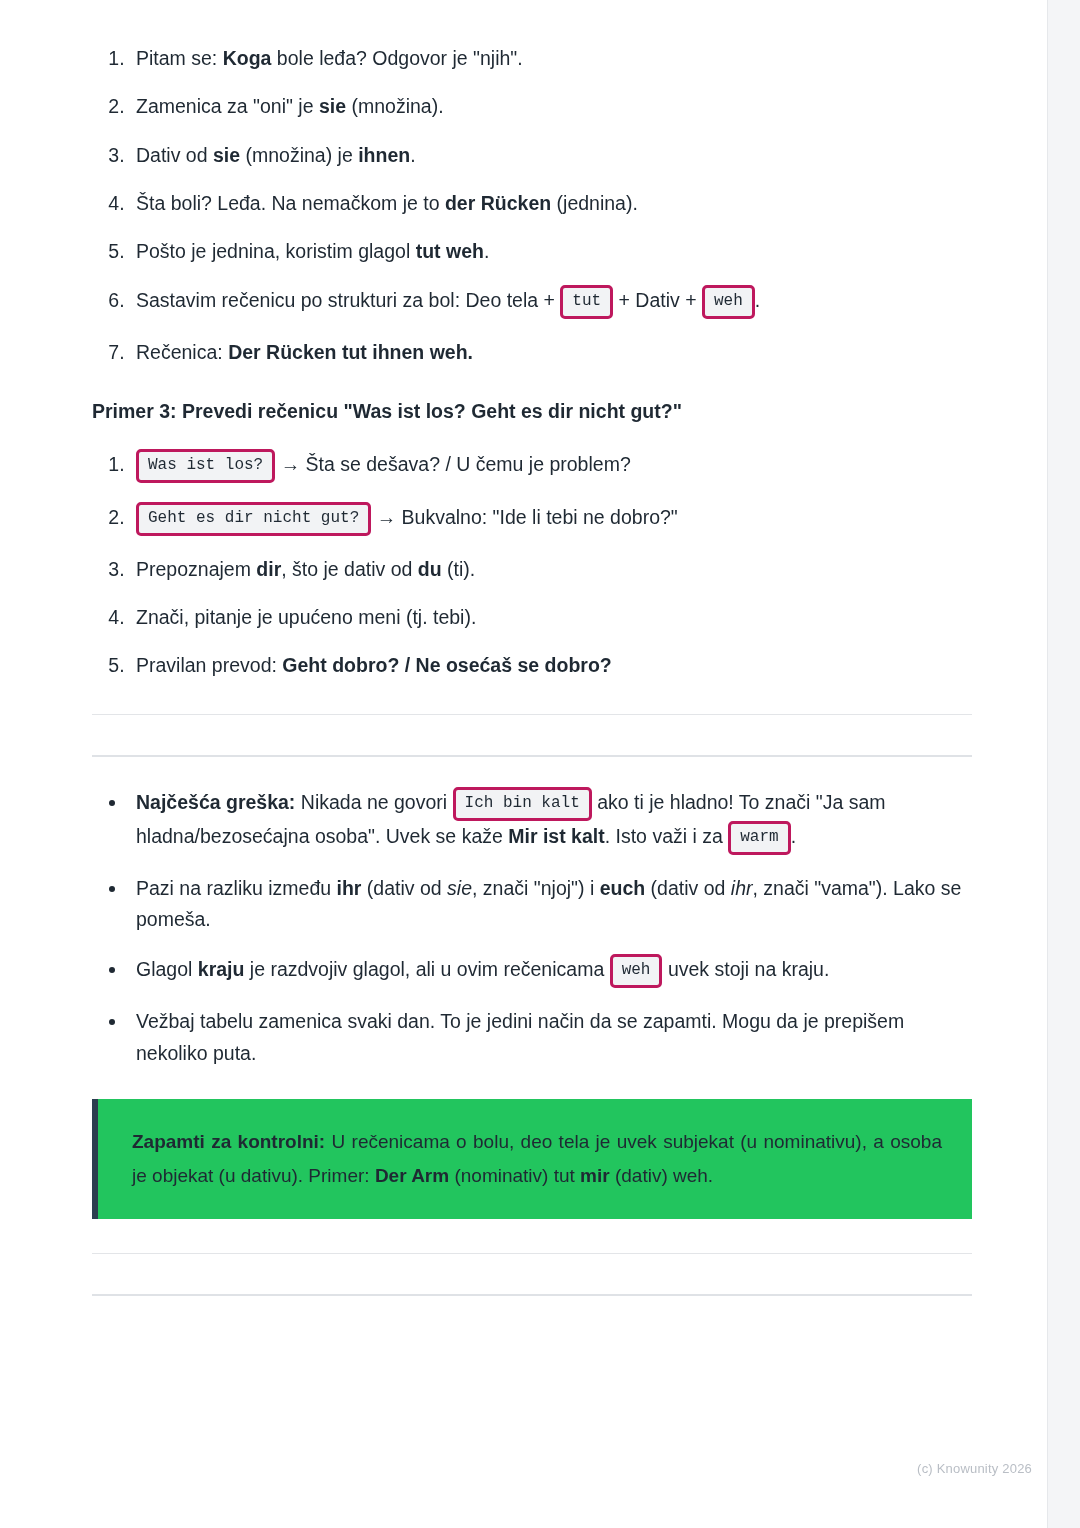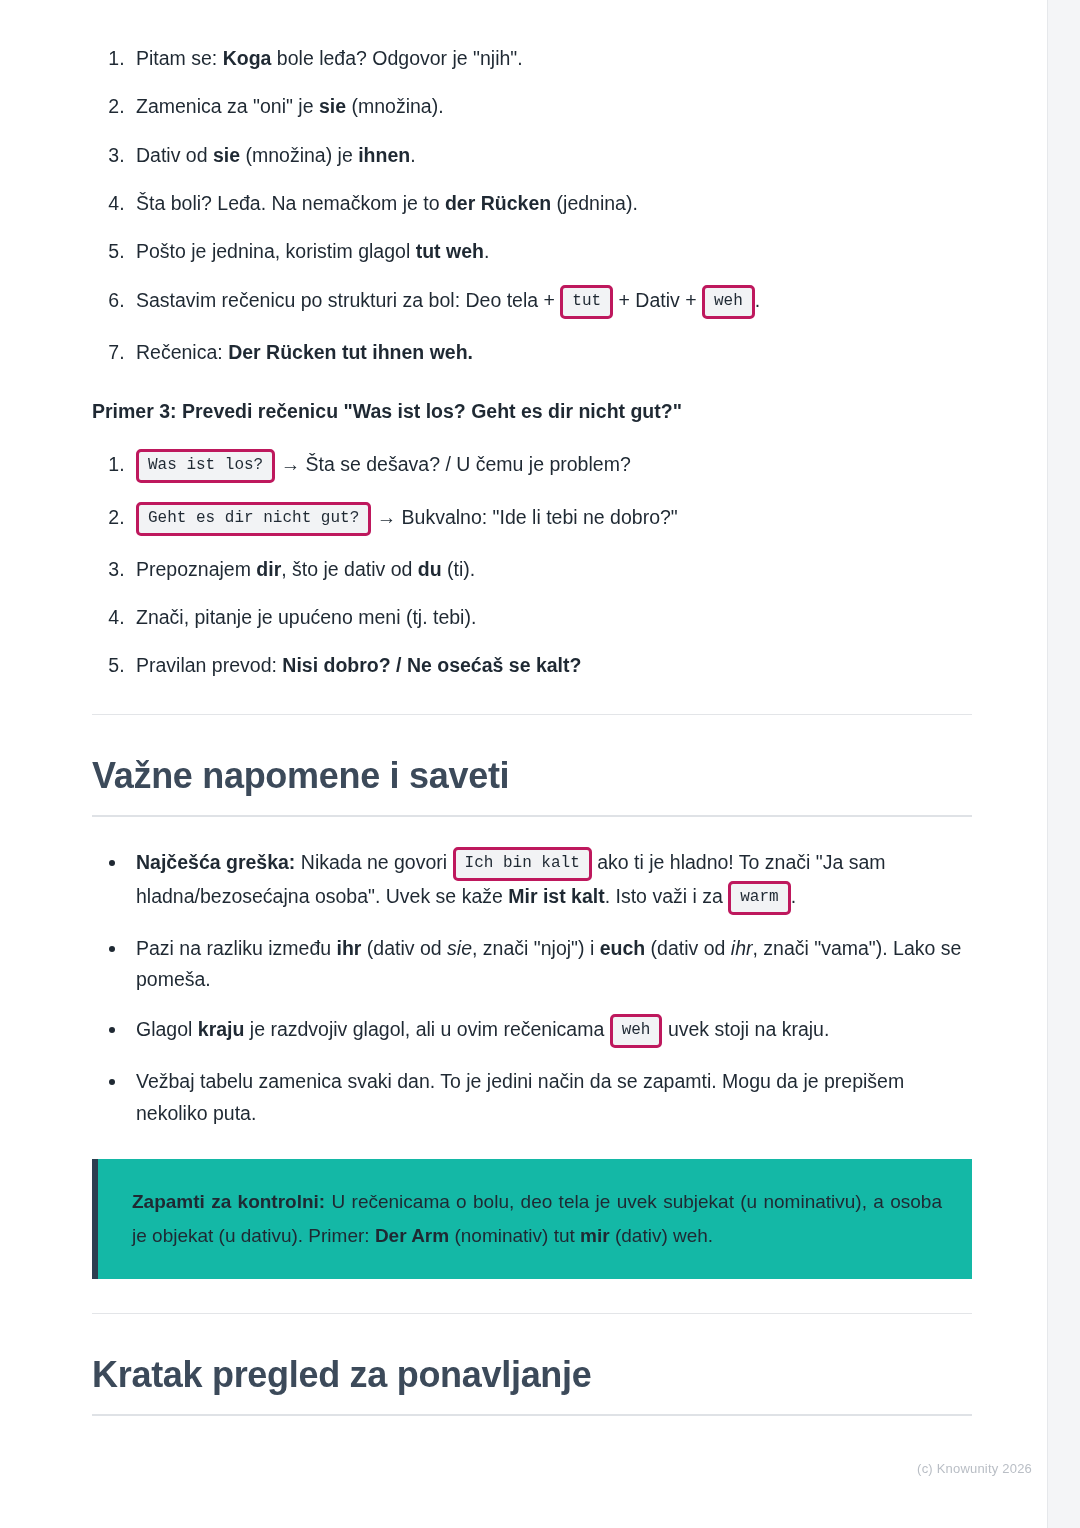--- a/index.html
+++ b/index.html
@@ -93,21 +93,21 @@
     list-style: disc;
   }
   ul.notes > li {
     font-size: 19.5px;
     line-height: 1.63;
     margin-bottom: 18px;
     padding-left: 8px;
     color: #1f2933;
   }
   .callout {
-    background: #14b8a6;
+    background: #22c55e;
     border-left: 6px solid #2c3e50;
     padding: 26px 30px 26px 34px;
     margin: 30px 0 0 0;
     font-size: 19px;
     line-height: 1.78;
     text-align: justify;
     color: #1f2933;
   }
   .footer-note {
     position: absolute;
@@ -138,39 +138,37 @@
       <li>Rečenica: <b>Der Rücken tut ihnen weh.</b></li>
     </ol>
 
     <p class="hdr-sub">Primer 3: Prevedi rečenicu "Was ist los? Geht es dir nicht gut?"</p>
 
     <ol class="steps">
       <li><code class="chip">Was ist los?</code> → Šta se dešava? / U čemu je problem?</li>
       <li><code class="chip">Geht es dir nicht gut?</code> → Bukvalno: "Ide li tebi ne dobro?"</li>
       <li>Prepoznajem <b>dir</b>, što je dativ od <b>du</b> (ti).</li>
       <li>Znači, pitanje je upućeno meni (tj. tebi).</li>
-      <li>Pravilan prevod: <b>Nisi dobro? / Ne osećaš se kalt?</b></li>
+      <li>Pravilan prevod: <b>Geht dobro? / Ne osećaš se dobro?</b></li>
     </ol>
 
     <hr class="rule">
 
-    <h2 class="section">Važne napomene i saveti</h2>
     <hr class="section-underline">
 
     <ul class="notes">
       <li><b>Najčešća greška:</b> Nikada ne govori <code class="chip">Ich bin kalt</code> ako ti je hladno! To znači "Ja sam hladna/bezosećajna osoba". Uvek se kaže <b>Mir ist kalt</b>. Isto važi i za <code class="chip">warm</code>.</li>
       <li>Pazi na razliku između <b>ihr</b> (dativ od <em>sie</em>, znači "njoj") i <b>euch</b> (dativ od <em>ihr</em>, znači "vama"). Lako se pomeša.</li>
       <li>Glagol <b>kraju</b> je razdvojiv glagol, ali u ovim rečenicama <code class="chip">weh</code> uvek stoji na kraju.</li>
       <li>Vežbaj tabelu zamenica svaki dan. To je jedini način da se zapamti. Mogu da je prepišem nekoliko puta.</li>
     </ul>
 
     <div class="callout"><b>Zapamti za kontrolni:</b> U rečenicama o bolu, deo tela je uvek subjekat (u nominativu), a osoba je objekat (u dativu). Primer: <b>Der Arm</b> (nominativ) tut <b>mir</b> (dativ) weh.</div>
 
     <hr class="rule">
 
-    <h2 class="section">Kratak pregled za ponavljanje</h2>
     <hr class="section-underline">
 
     <div class="spacer-bottom"></div>
   </div>
 
   <div class="footer-note">(c) Knowunity 2026</div>
 </div>
 
 </body></html>

